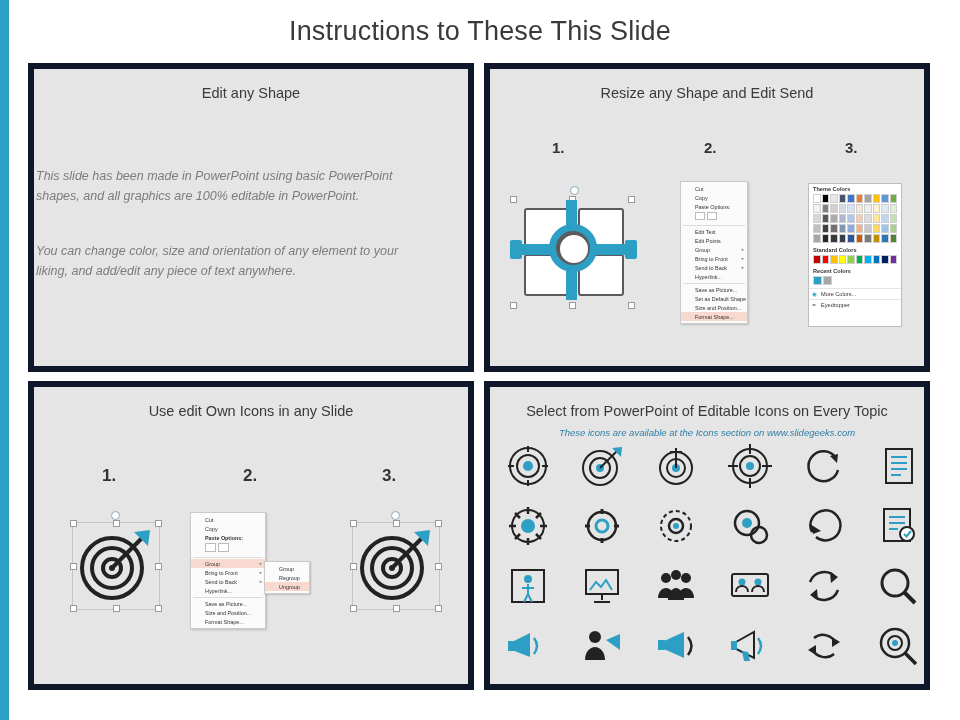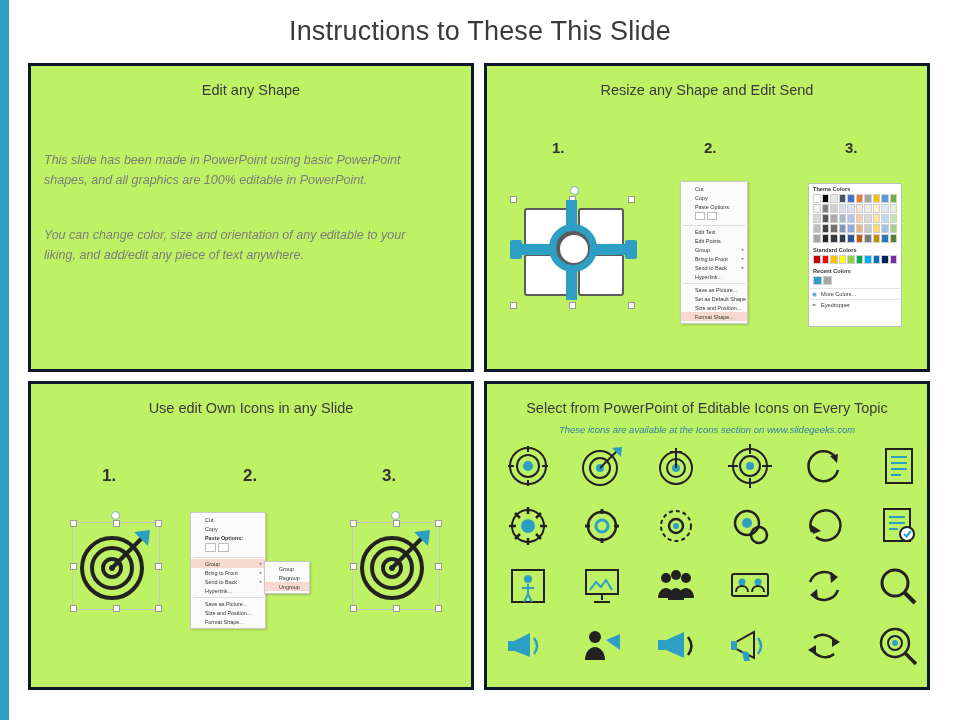--- a/index.html
+++ b/index.html
@@ -18,38 +18,38 @@
     position:absolute;left:0;top:0;width:9px;height:720px;
     background:#2e9fc4;
   }
   .title{
     position:absolute;left:0;top:16px;width:960px;
     text-align:center;
     font-size:27px;color:#3a3a3a;font-weight:normal;
     letter-spacing:.2px;
   }
   .quad{
-    position:absolute;border:3px solid #0f172a;background:#bef264;
+    position:absolute;border:6px solid #0f172a;background:#e5e5e5;
     box-sizing:border-box;
   }
   #q1{left:28px;top:63px;width:446px;height:309px;}
   #q2{left:484px;top:63px;width:446px;height:309px;}
   #q3{left:28px;top:381px;width:446px;height:309px;}
   #q4{left:484px;top:381px;width:446px;height:309px;}
   .q-title{
     position:absolute;left:0;top:16px;width:100%;
     text-align:center;font-size:14.5px;color:#3a3a3a;
   }
   .q-sub{
     position:absolute;left:0;top:40px;width:100%;
     text-align:center;font-size:9.5px;color:#2e7fa8;font-style:italic;
   }
   .para{
-    position:absolute;left:44px;width:372px;
-    font-size:12.5px;line-height:20px;color:#7c7c7c;font-style:italic;
+    position:absolute;left:36px;width:372px;
+    font-size:12.5px;line-height:20px;color:#7c7c7c;font-style:italic;margin-top:16px;
   }
   #p1{top:150px;}
   #p2{top:225px;}
   .num{
     position:absolute;font-weight:bold;color:#3a3a3a;text-align:center;
   }
 
   
   .shapebox{
     position:absolute;left:510px;top:190px;width:127px;height:120px;
@@ -98,21 +98,21 @@
 <div class="slide">
 
   <div class="left-bar"></div>
 
   <div class="title">Instructions to These This Slide</div>
 
   <div class="quad" id="q1">
     <div class="q-title">Edit any Shape</div>
   </div>
   <div class="para" id="p1">This slide has been made in PowerPoint using basic PowerPoint shapes, and all graphics are 100% editable in PowerPoint.</div>
-  <div class="para" id="p2">You can change color, size and orientation of any editable to your liking, and add/edit any piece of text anywhere.</div>
+  <div class="para" id="p2">You can change color, size and orientation of any element to your liking, and add/edit any piece of text anywhere.</div>
 
   <div class="quad" id="q2">
     <div class="q-title">Resize any Shape and Edit Send</div>
   </div>
   <div class="num n1" style="position:absolute;left:552px;top:139px;font-size:15px;font-weight:bold;color:#333;">1.</div>
   <div class="num n2" style="position:absolute;left:704px;top:139px;font-size:15px;font-weight:bold;color:#333;">2.</div>
   <div class="num n3" style="position:absolute;left:845px;top:139px;font-size:15px;font-weight:bold;color:#333;">3.</div>
 
   <div class="shapebox">
 

